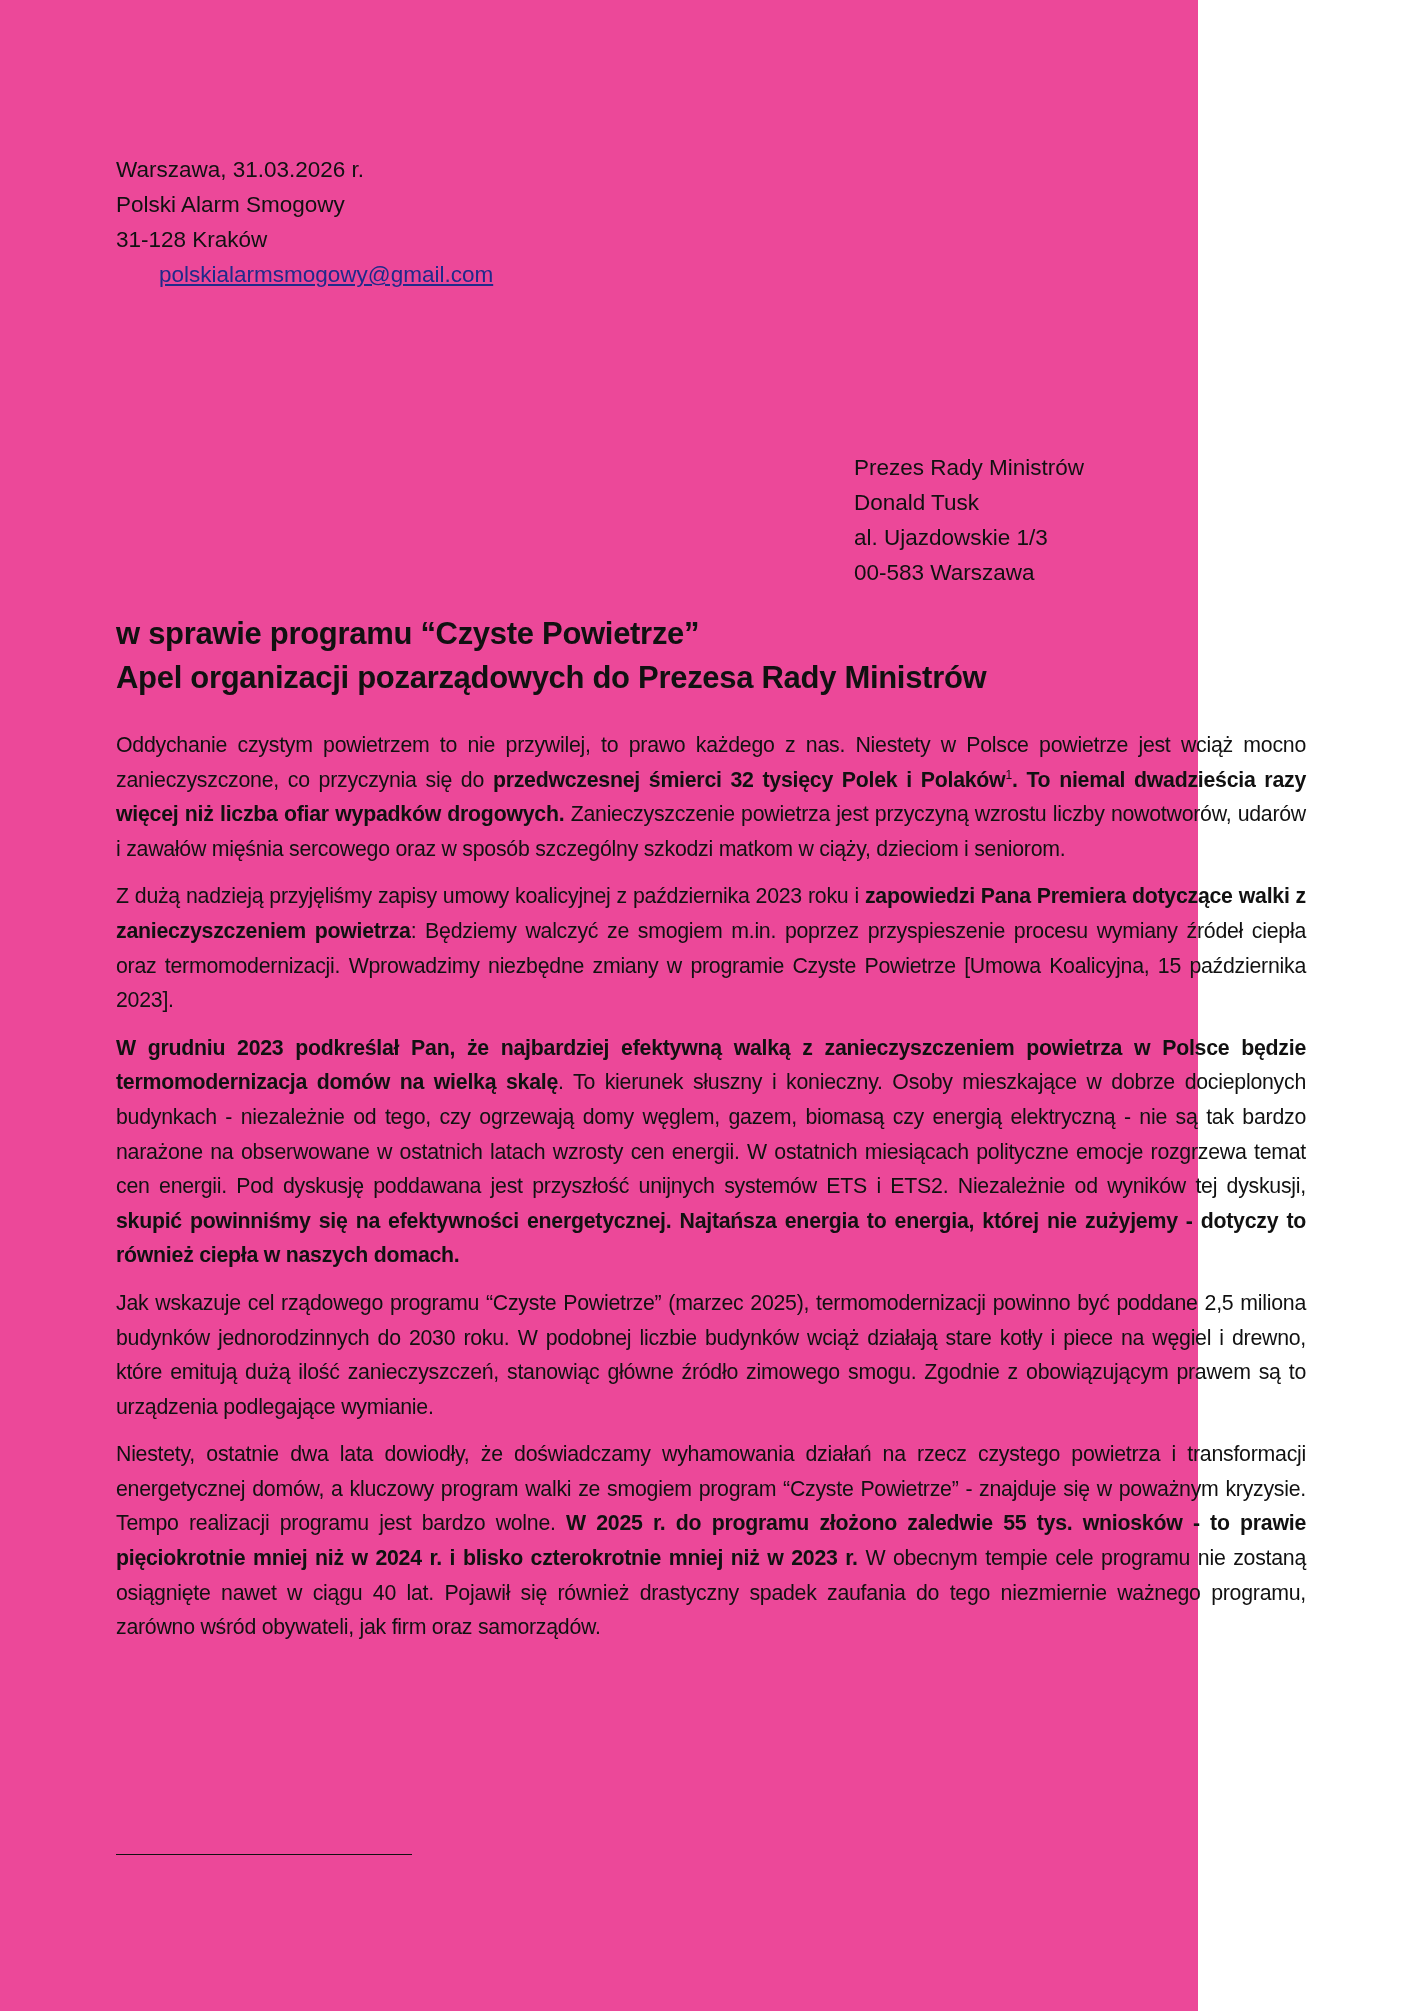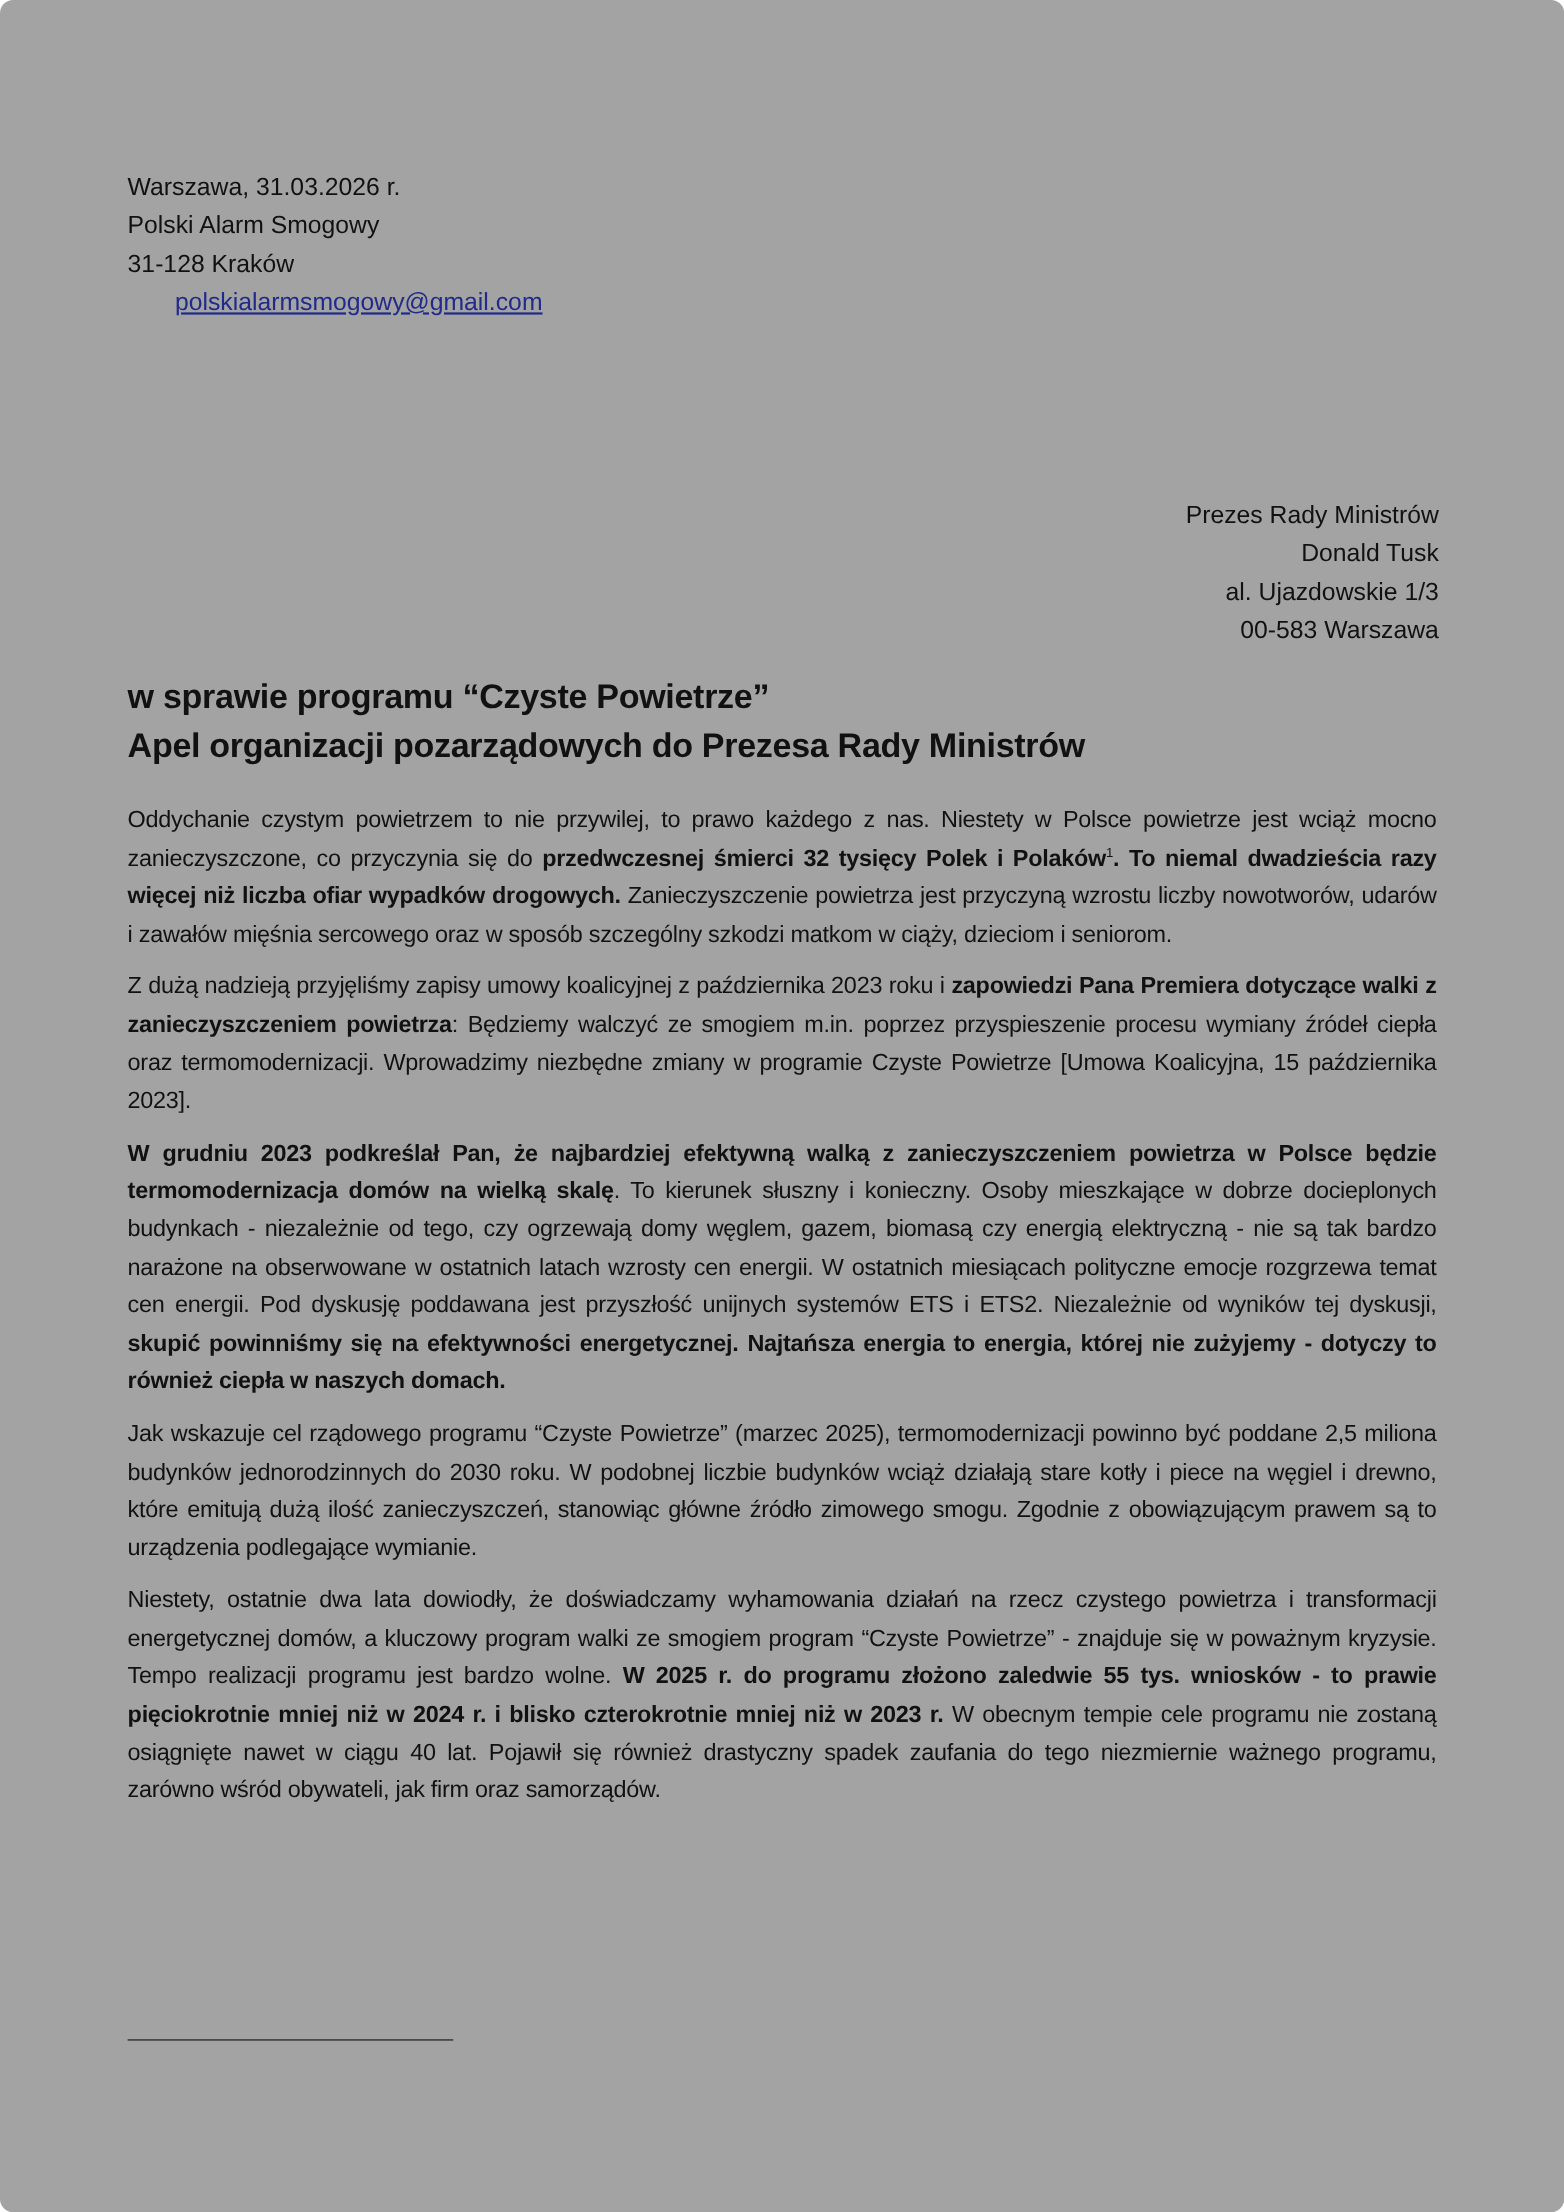--- a/index.html
+++ b/index.html
@@ -1,26 +1,26 @@
 <!DOCTYPE html>
 <html><head>
 <meta charset="utf-8">
 <style>
   html, body { margin: 0; padding: 0; background: #ffffff; }
   body {
     width: 1422px; height: 2011px; position: relative; overflow: hidden;
     font-family: "Liberation Sans", sans-serif; color: #111111;
   }
-  .page { position: absolute; left: 0; top: 0; width: 1422px; height: 2011px; background: #a3a3a3; border-radius: 12px; }
+  .page { position: absolute; left: 0; top: 0; width: 1198px; height: 2011px; background: #ec4899; }
 
   .sender { position: absolute; left: 116px; top: 152px; font-size: 22.5px; line-height: 35px; }
   .sender div { white-space: nowrap; }
   .sender a { color: #1f2a8a; text-decoration: underline; margin-left: 43px; }
 
-  .recipient { position: absolute; right: 114px; top: 450px; text-align: right; font-size: 22.5px; line-height: 35px; }
+  .recipient { position: absolute; right: 114px; top: 450px; font-size: 22.5px; line-height: 35px; }
   .recipient div { white-space: nowrap; }
 
   .title {
     position: absolute; left: 116px; top: 612px; width: 1100px;
     font-size: 31px; line-height: 44px; font-weight: bold; letter-spacing: -0.3px;
   }
   .title div { white-space: nowrap; }
 
   .body { position: absolute; left: 116px; top: 728px; width: 1190px; font-size: 21.3px; line-height: 34.6px; }
   .body p { margin: 0 0 13px 0; text-align: justify; letter-spacing: -0.25px; }

